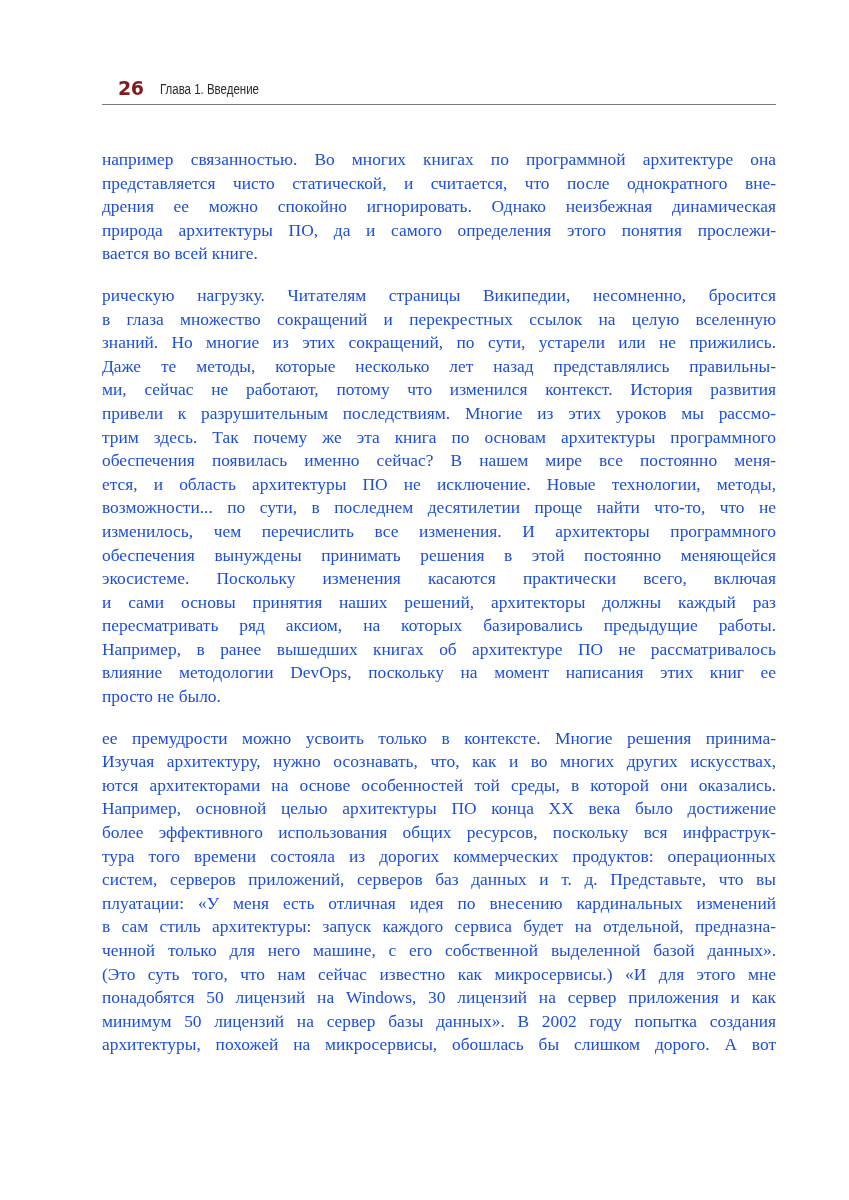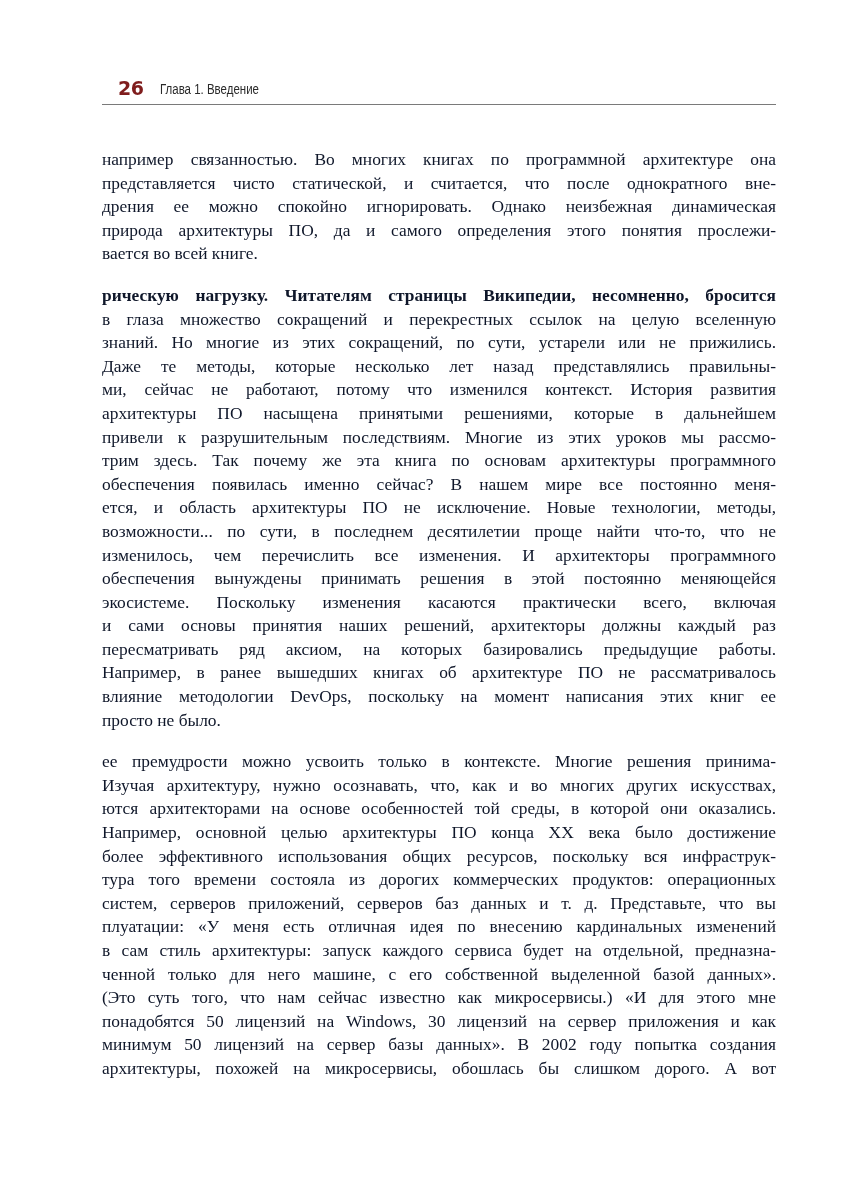--- a/index.html
+++ b/index.html
@@ -2,21 +2,21 @@
 <html><head>
 <meta charset="utf-8">
 <style>
   html, body { margin: 0; padding: 0; background: #ffffff; }
   body { width: 849px; height: 1200px; position: relative; overflow: hidden; }
   .page { position: absolute; left: 0; top: 0; width: 849px; height: 1200px; background: #fff; }
   .header { position: absolute; left: 102px; top: 76px; width: 674px; height: 30px; }
   .page-num { position: absolute; left: 0; top: 0; font-family: "DejaVu Sans", sans-serif; font-weight: bold; font-size: 19px; color: #7f1d1d; line-height: 24px; letter-spacing: -0.5px; margin-left: 16px; }
   .chapter { position: absolute; left: 58px; top: 4px; font-family: "Liberation Sans", sans-serif; font-size: 14px; color: #2a2a2a; line-height: 18px; transform: scaleX(0.82); transform-origin: left center; }
   .rule { position: absolute; left: 102px; top: 104px; width: 674px; height: 1px; background: #7a7a7a; }
-  .body { position: absolute; left: 102px; top: 148px; width: 674px; font-family: "Liberation Serif", serif; font-size: 17.4px; line-height: 23.6px; color: #0f172a; }
+  .body { position: absolute; left: 102px; top: 148px; width: 674px; font-family: "Liberation Serif", serif; font-size: 17.4px; line-height: 23.6px; color: #1d4ed8; }
   .para { margin: 0 0 18px 0; }
   .line { display: block; white-space: nowrap; text-align: justify; text-align-last: justify; }
   .line.last { text-align-last: left; }
 </style>
 </head>
 <body>
 
 <div class="page">
   <div class="header">
     <span class="page-num">26</span>
@@ -26,26 +26,25 @@
 
   <div class="body" id="body">
       <div class="para">
         <span class="line" style="display: block; width: 674px;">например связанностью. Во многих книгах по программной архитектуре она</span>
         <span class="line" style="display: block; width: 674px;">представляется чисто статической, и считается, что после однократного вне-</span>
         <span class="line" style="display: block; width: 674px;">дрения ее можно спокойно игнорировать. Однако неизбежная динамическая</span>
         <span class="line" style="display: block; width: 674px;">природа архитектуры ПО, да и самого определения этого понятия прослежи-</span>
         <span class="line last" style="display: block;">вается во всей книге.</span>
       </div>
       <div class="para">
-        <span class="line" style="display: block; width: 674px; font-weight: bold;">рическую нагрузку. Читателям страницы Википедии, несомненно, бросится</span>
+        <span class="line" style="display: block; width: 674px;">рическую нагрузку. Читателям страницы Википедии, несомненно, бросится</span>
         <span class="line" style="display: block; width: 674px;">в глаза множество сокращений и перекрестных ссылок на целую вселенную</span>
         <span class="line" style="display: block; width: 674px;">знаний. Но многие из этих сокращений, по сути, устарели или не прижились.</span>
         <span class="line" style="display: block; width: 674px;">Даже те методы, которые несколько лет назад представлялись правильны-</span>
         <span class="line" style="display: block; width: 674px;">ми, сейчас не работают, потому что изменился контекст. История развития</span>
-        <span class="line" style="display: block; width: 674px;">архитектуры ПО насыщена принятыми решениями, которые в дальнейшем</span>
         <span class="line" style="display: block; width: 674px;">привели к разрушительным последствиям. Многие из этих уроков мы рассмо-</span>
         <span class="line" style="display: block; width: 674px;">трим здесь. Так почему же эта книга по основам архитектуры программного</span>
         <span class="line" style="display: block; width: 674px;">обеспечения появилась именно сейчас? В нашем мире все постоянно меня-</span>
         <span class="line" style="display: block; width: 674px;">ется, и область архитектуры ПО не исключение. Новые технологии, методы,</span>
         <span class="line" style="display: block; width: 674px;">возможности... по сути, в последнем десятилетии проще найти что-то, что не</span>
         <span class="line" style="display: block; width: 674px;">изменилось, чем перечислить все изменения. И архитекторы программного</span>
         <span class="line" style="display: block; width: 674px;">обеспечения вынуждены принимать решения в этой постоянно меняющейся</span>
         <span class="line" style="display: block; width: 674px;">экосистеме. Поскольку изменения касаются практически всего, включая</span>
         <span class="line" style="display: block; width: 674px;">и сами основы принятия наших решений, архитекторы должны каждый раз</span>
         <span class="line" style="display: block; width: 674px;">пересматривать ряд аксиом, на которых базировались предыдущие работы.</span>

